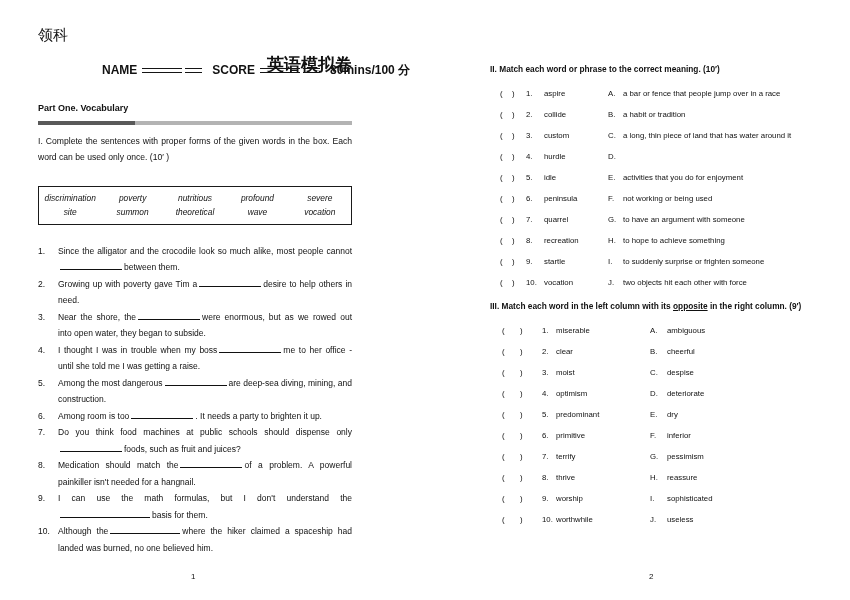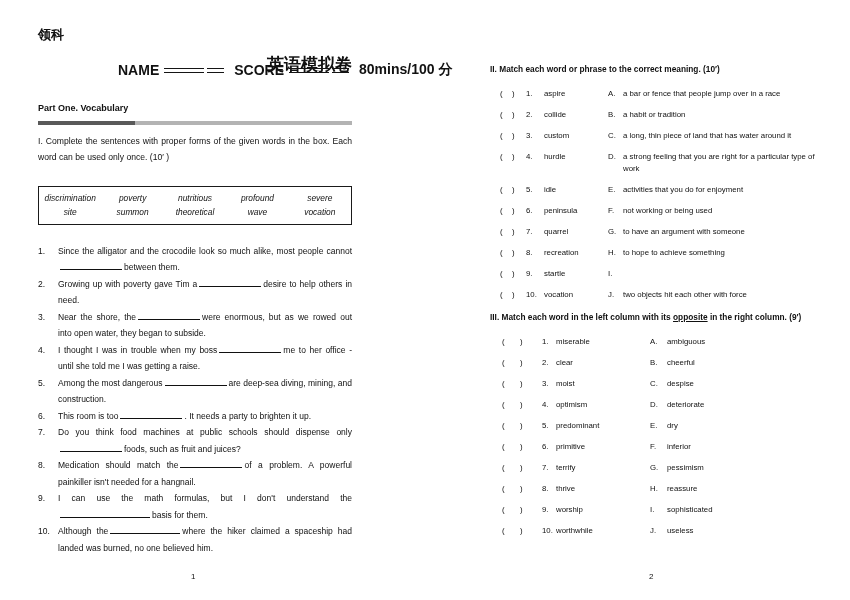--- a/index.html
+++ b/index.html
@@ -6,25 +6,25 @@
   body{
     width:850px;height:600px;position:relative;background:#ffffff;
     font-family:"Liberation Sans", sans-serif;color:#111;
     -webkit-font-smoothing:antialiased;
   }
   .page{position:absolute;}
   #page1{left:38px;top:28px;width:314px;}
   #page2{left:490px;top:63px;width:330px;}
 
   
-  .brand1{font-weight:bold;font-size:13px;line-height:14px;}
+  .brand1{font-weight:normal;font-size:15px;line-height:14px;}
   .brand2{font-weight:bold;font-size:17px;line-height:17px;margin-top:14px;text-align:right;}
   .name-row{
-    position:absolute;left:80px;top:36px;height:12px;
-    display:flex;align-items:center;font-size:14px;font-weight:bold;white-space:nowrap;
+    position:absolute;left:64px;top:36px;height:12px;
+    display:flex;align-items:center;font-size:12px;font-weight:bold;white-space:nowrap;
   }
   .dl{display:inline-block;height:3px;border-top:1.6px solid #151515;border-bottom:1.6px solid #151515;}
   .dl-long{width:40px;margin:0 3px 0 5px;}
   .dl-short{width:17px;margin-right:10px;}
 
   .part-title{font-weight:bold;font-size:9px;line-height:11px;margin-top:30px;}
   .part-bar{margin-top:7px;height:3.5px;background:#b3b3b3;position:relative;}
   .part-bar-dark{position:absolute;left:0;top:0;height:100%;width:31%;background:#595959;}
 
   .sec1-heading{font-weight:normal;font-size:8.6px;line-height:16px;text-align:justify;margin-top:8px;}
@@ -123,21 +123,21 @@
     <div class="sentence">
       <span class="snum">4.</span>
       <span>I thought I was in trouble when my boss</span><span class="blank"></span><span>me to her office - until she told me I was getting a raise.</span>
     </div>
     <div class="sentence">
       <span class="snum">5.</span>
       <span>Among the most dangerous</span><span class="blank"></span><span>are deep-sea diving, mining, and construction.</span>
     </div>
     <div class="sentence">
       <span class="snum">6.</span>
-      <span>This room is too</span><span class="blank"></span><span>. It needs a party to brighten it up.</span>
+      <span>Among room is too</span><span class="blank"></span><span>. It needs a party to brighten it up.</span>
     </div>
     <div class="sentence">
       <span class="snum">7.</span>
       <span>Do you think food machines at public schools should dispense only</span><span class="blank"></span><span>foods, such as fruit and juices?</span>
     </div>
     <div class="sentence">
       <span class="snum">8.</span>
       <span>Medication should match the</span><span class="blank"></span><span>of a problem. A powerful painkiller isn't needed for a hangnail.</span>
     </div>
     <div class="sentence">
@@ -179,21 +179,20 @@
       <span class="mw">custom</span>
       <span class="ml">C.</span>
       <span class="md">a long, thin piece of land that has water around it</span>
     </div>
     <div class="mrow m2">
       <span class="po">(</span>
       <span class="pc">)</span>
       <span class="mn">4.</span>
       <span class="mw">hurdle</span>
       <span class="ml">D.</span>
-      <span class="md">a strong feeling that you are right for a particular type of work</span>
     </div>
     <div class="mrow m2">
       <span class="po">(</span>
       <span class="pc">)</span>
       <span class="mn">5.</span>
       <span class="mw">idle</span>
       <span class="ml">E.</span>
       <span class="md">activities that you do for enjoyment</span>
     </div>
     <div class="mrow m2">
@@ -219,20 +218,21 @@
       <span class="mw">recreation</span>
       <span class="ml">H.</span>
       <span class="md">to hope to achieve something</span>
     </div>
     <div class="mrow m2">
       <span class="po">(</span>
       <span class="pc">)</span>
       <span class="mn">9.</span>
       <span class="mw">startle</span>
       <span class="ml">I.</span>
+      <span class="md">to suddenly surprise or frighten someone</span>
     </div>
     <div class="mrow m2">
       <span class="po">(</span>
       <span class="pc">)</span>
       <span class="mn">10.</span>
       <span class="mw">vocation</span>
       <span class="ml">J.</span>
       <span class="md">two objects hit each other with force</span>
     </div>
   </div>

